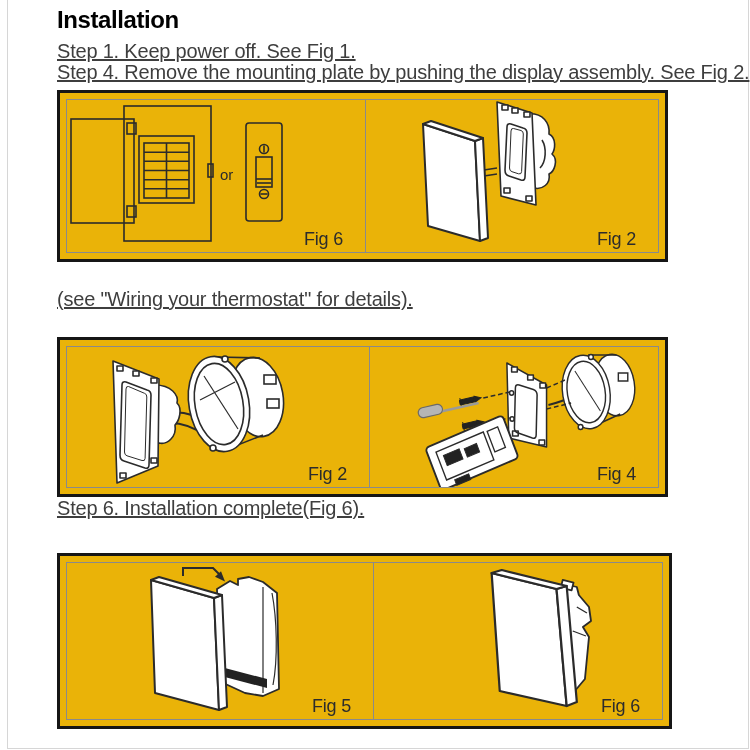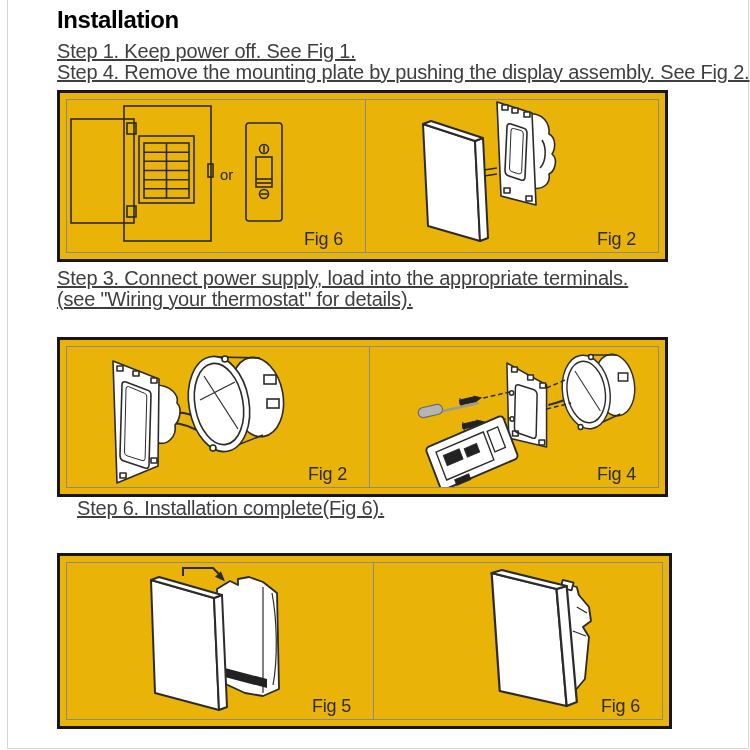--- a/index.html
+++ b/index.html
@@ -84,21 +84,20 @@
             <polygon points="57,24 109,41 114,141 62,126"></polygon>
             <polygon points="109,41 117,38 122,138 114,141"></polygon>
             <polygon points="57,24 65,21 117,38 109,41"></polygon>
           </g>
         </svg>
         <span class="figlabel">Fig 2</span>
       </div>
     </div>
   </div>
 
-  <div class="step" style="top:267px;">Step 3. Connect power supply, load into the appropriate terminals.</div>
   <div class="step" style="top:288px;">(see "Wiring your thermostat" for details).</div>
 
   <div class="figbox" style="top:337px;width:605px;height:154px;">
     <div class="inner">
       <div class="cellL" style="width:302px;">
         <svg viewBox="0 0 302 140" preserveAspectRatio="none">
           <g stroke="#2b2b2b" fill="none" stroke-width="2">
             <path d="M104 66 C118 64 128 68 140 78"></path>
             <path d="M104 76 C116 76 126 80 138 88"></path>
           </g>
@@ -187,21 +186,21 @@
             <rect x="85" y="99" width="14" height="9" fill="#222222"></rect>
             <rect x="114" y="92" width="12" height="22" fill="none" stroke-width="1.4"></rect>
             <rect x="64" y="124" width="16" height="6" fill="#222222"></rect>
           </g>
         </svg>
         <span class="figlabel">Fig 4</span>
       </div>
     </div>
   </div>
 
-  <div class="step" style="top:497px;margin-left:20px;">Step 6. Installation complete(Fig 6).</div>
+  <div class="step" style="top:497px;">Step 6. Installation complete(Fig 6).</div>
 
   <div class="figbox" style="top:553px;width:609px;height:170px;">
     <div class="inner">
       <div class="cellL" style="width:306px;">
         <svg viewBox="0 0 306 156" preserveAspectRatio="none">
           <g stroke="#2b2b2b" fill="#ffffff" stroke-width="1.8" stroke-linejoin="round">
             <path d="M150 26 L163 18 L171 22 L171 16 L182 14 L196 19 L210 30 L212 126 L196 133 L178 130 L152 118 Z"></path>
             <path d="M196 24 L196 130" fill="none" stroke-width="1.2"></path>
             <path d="M205 30 C210 56 211 96 206 122" fill="none" stroke-width="1.2"></path>
             <polygon points="154,104 200,116 200,125 154,113" fill="#222222" stroke="none"></polygon>

